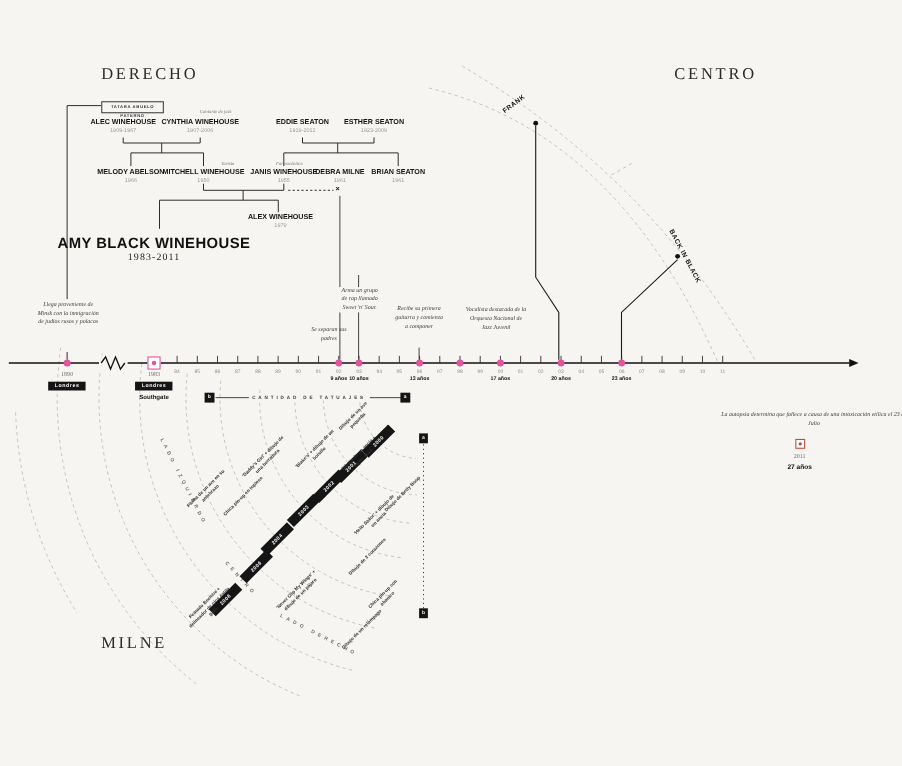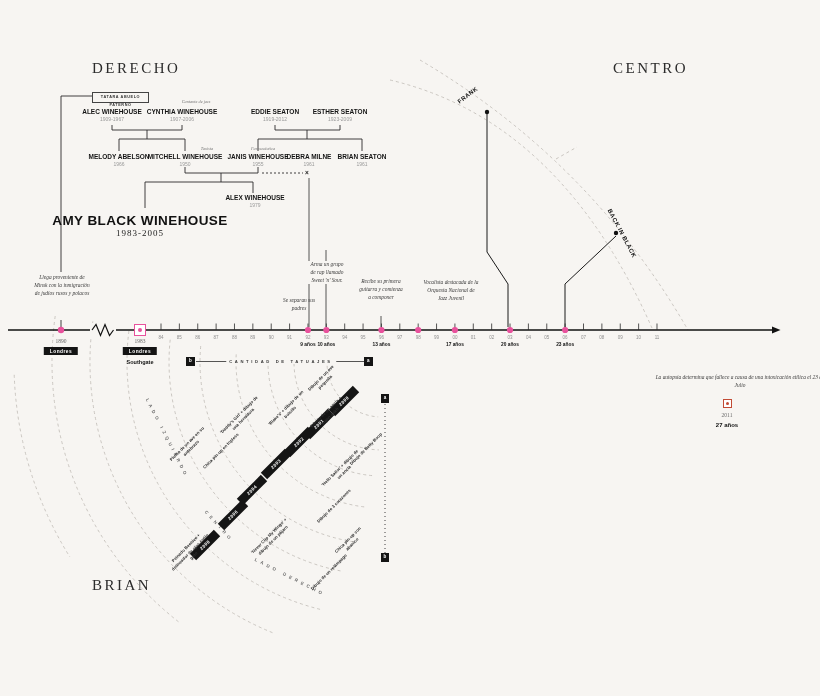--- a/index.html
+++ b/index.html
@@ -127,21 +127,21 @@
         <circle cx="565.1400000000001" cy="330" r="3.1" fill="#e8519c"></circle>
       </g>
 
     <line x1="196" y1="361.5" x2="366" y2="361.5" stroke="#2b2b2b" stroke-width="0.8"></line>
 
     <line x1="385" y1="404" x2="385" y2="553" stroke="#2b2b2b" stroke-width="0.9" stroke-dasharray="1,3"></line>
   </svg>
 
   <div class="abs heading" style="left:92px;top:60px;">DERECHO</div>
   <div class="abs heading" style="left:613px;top:60px;">CENTRO</div>
-  <div class="abs heading" style="left:92px;top:577px;">BRIAN</div>
+  <div class="abs heading" style="left:92px;top:577px;">MILNE</div>
 
   <div class="abs anc-box" style="left:92px;top:92px;width:55px;height:9px;">TATARA ABUELO PATERNO</div>
 
   <div class="node" style="left:112px;top:108px;">
     <div class="nm">ALEC WINEHOUSE</div>
     <div class="dt">1909-1967</div>
   </div>
   <div class="smallnote" style="left:196px;top:99px;">Cantante de jazz</div>
   <div class="node" style="left:182px;top:108px;">
     <div class="nm">CYNTHIA WINEHOUSE</div>
@@ -177,21 +177,21 @@
     <div class="nm">BRIAN SEATON</div>
     <div class="dt">1961</div>
   </div>
   <div class="divorce-x" style="left:305px;top:169px;">×</div>
   <div class="node" style="left:255px;top:194px;">
     <div class="nm">ALEX WINEHOUSE</div>
     <div class="dt">1979</div>
   </div>
   <div class="abs" style="left:140px;top:213px;transform:translateX(-50%);text-align:center;">
     <div class="amy-title">AMY BLACK WINEHOUSE</div>
-    <div class="amy-dates">1983-2005</div>
+    <div class="amy-dates">1983-2011</div>
   </div>
 
   <div class="annot" style="left:62px;top:274px;width:58px;">Llega proveniente de Minsk con la inmigración de judíos rusos y polacos</div>
   <div class="annot" style="left:299px;top:297px;width:40px;">Se separan sus padres</div>
   <div class="annot" style="left:327px;top:261px;width:38px;background:#f7f5f2;">Arma un grupo de rap llamado Sweet 'n' Sour.</div>
   <div class="annot" style="left:381px;top:278px;width:44px;">Recibe su primera guitarra y comienza a componer</div>
   <div class="annot" style="left:451px;top:279px;width:56px;">Vocalista destacada de la Orquesta Nacional de Jazz Juvenil</div>
 
   <div id="tick-labels">
       <div class="tick-label" style="left: 161px; top: 335px;">84</div>

